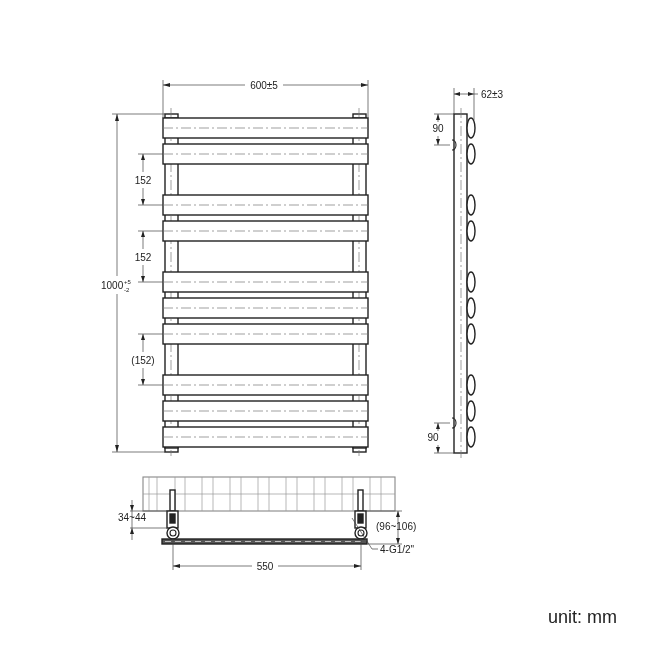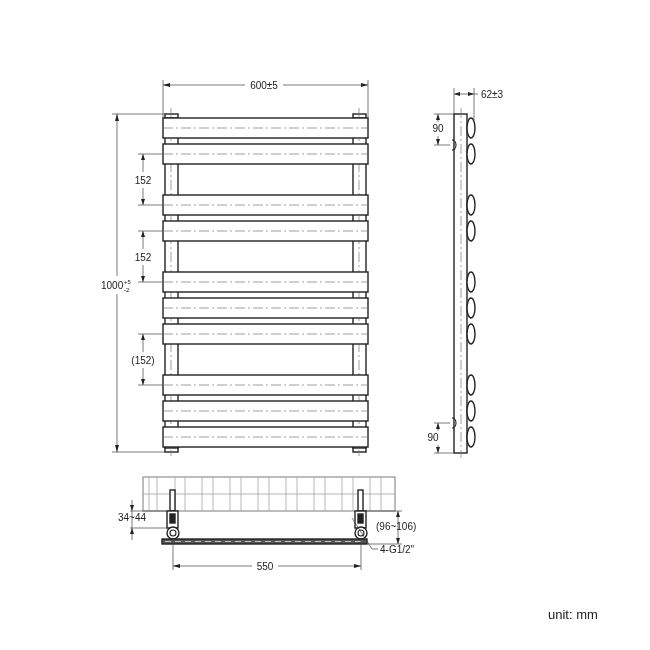--- a/index.html
+++ b/index.html
@@ -4,21 +4,21 @@
 <style>
   html, body { margin:0; padding:0; background:#ffffff; }
   body { width:650px; height:650px; position:relative; overflow:hidden;
          font-family:"Liberation Sans", sans-serif; }
   #drawing { position:absolute; left:0; top:0; width:650px; height:650px; }
   .line { stroke:#222; stroke-width:1.1; fill:none; }
   .thick { stroke:#222; stroke-width:1.4; fill:#fff; }
   .dim { stroke:#444; stroke-width:0.7; fill:none; }
   .center { stroke:#777; stroke-width:0.7; stroke-dasharray:10 3 2 3; fill:none; }
   .dimtext { font-family:"Liberation Sans", sans-serif; font-size:10px; fill:#222; }
-  .unit { position:absolute; left:548px; top:607px; font-size:13px; color:#222;
+  .unit { position:absolute; left:548px; top:607px; font-size:18px; color:#222;
           font-family:"Liberation Sans", sans-serif; }
 </style>
 </head>
 <body>
 
 <svg id="drawing" viewBox="0 0 650 650" xmlns="http://www.w3.org/2000/svg">
 
   <g>
 
     <rect class="thick" x="165" y="114" width="13" height="5"></rect>

